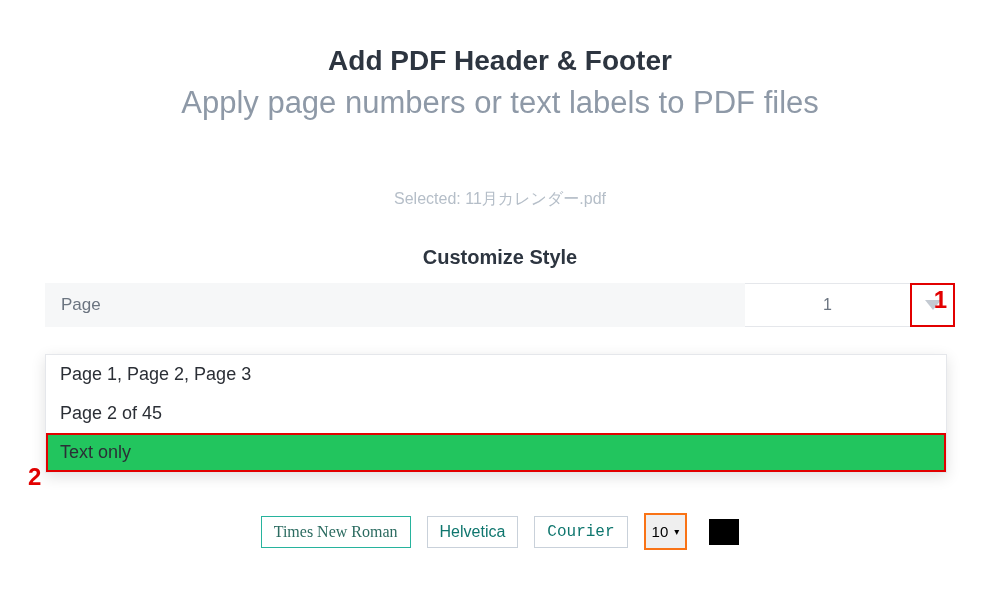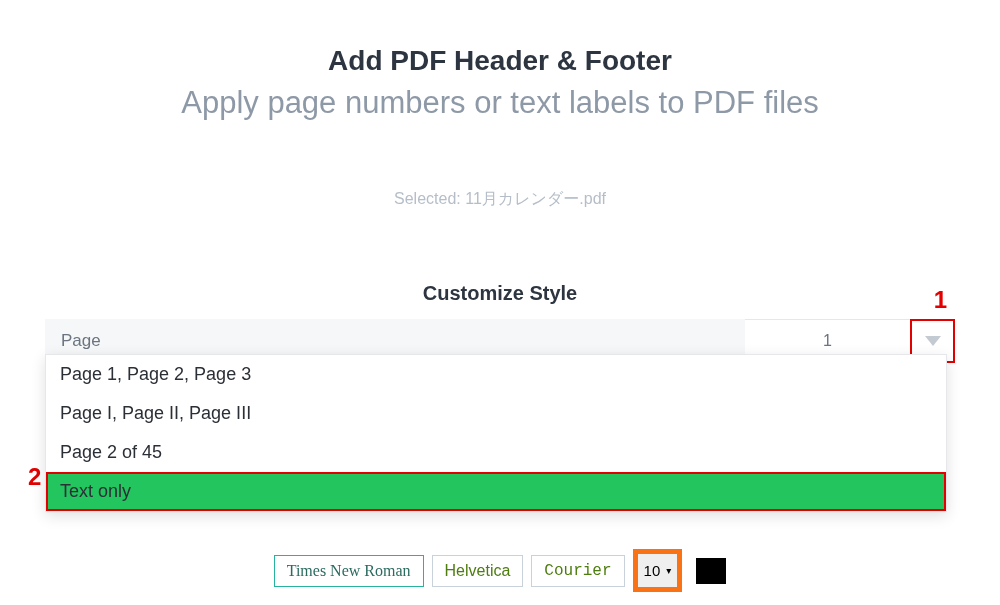--- a/index.html
+++ b/index.html
@@ -30,21 +30,21 @@
       font-weight: 400;
       color: #8e99a7;
     }
     .selected-file {
       margin-top: 68px;
       font-size: 16px;
       color: #b5bec8;
       font-weight: 400;
     }
     .section-heading {
-      margin-top: 72px;
+      margin-top: 36px;
       font-size: 20px;
       font-weight: 700;
       color: #2d3540;
     }
     .style-row {
       margin: 14px 45px 0 45px;
       display: flex;
       align-items: stretch;
       height: 44px;
     }
@@ -103,43 +103,43 @@
     .dropdown-item.highlighted {
       background: #22c55e;
       border: 2px solid #e20000;
       padding: 7px 12px 7px 12px;
     }
     .font-row {
       margin-top: 186px;
       display: flex;
       justify-content: center;
       align-items: center;
-      gap: 8px;
+      gap: 16px;
     }
     .font-btn {
       border: 1px solid #c9d1da;
       background: #fff;
       padding: 6px 12px;
       font-size: 16px;
-      color: #4d7c0f;
+      color: #0f766e;
       cursor: pointer;
     }
     .font-btn.times {
       font-family: "Times New Roman", serif;
       border: 1px solid #27b39d;
       color: #2b6b60;
     }
     .font-btn.helvetica {
       font-family: Helvetica, Arial, sans-serif;
     }
     .font-btn.courier {
       font-family: "Courier New", monospace;
     }
     .font-size-select {
-      border: 5px solid #f97316;
+      border: 2px solid #f97316;
       padding: 8px 6px;
       font-size: 15px;
       background: #efefef;
       cursor: pointer;
       display: flex;
       align-items: center;
       gap: 6px;
     }
     .font-size-select .caret {
       font-size: 10px;
@@ -188,21 +188,20 @@
     </div>
     <div class="dropdown-arrow-box">
       <svg viewBox="0 0 16 10">
         <polygon points="0,0 16,0 8,10" fill="#c4cad2"></polygon>
       </svg>
     </div>
   </div>
 
   <div class="dropdown-panel">
     <div class="dropdown-item">Page 1, Page 2, Page 3</div>
-    <div class="dropdown-item">Page I, Page II, Page III</div>
     <div class="dropdown-item">Page 2 of 45</div>
     <div class="dropdown-item highlighted">Text only</div>
   </div>
 
   <div class="font-row">
     <button class="font-btn times">Times New Roman</button>
     <button class="font-btn helvetica">Helvetica</button>
     <button class="font-btn courier">Courier</button>
     <div class="font-size-select">
       <span>10</span>

